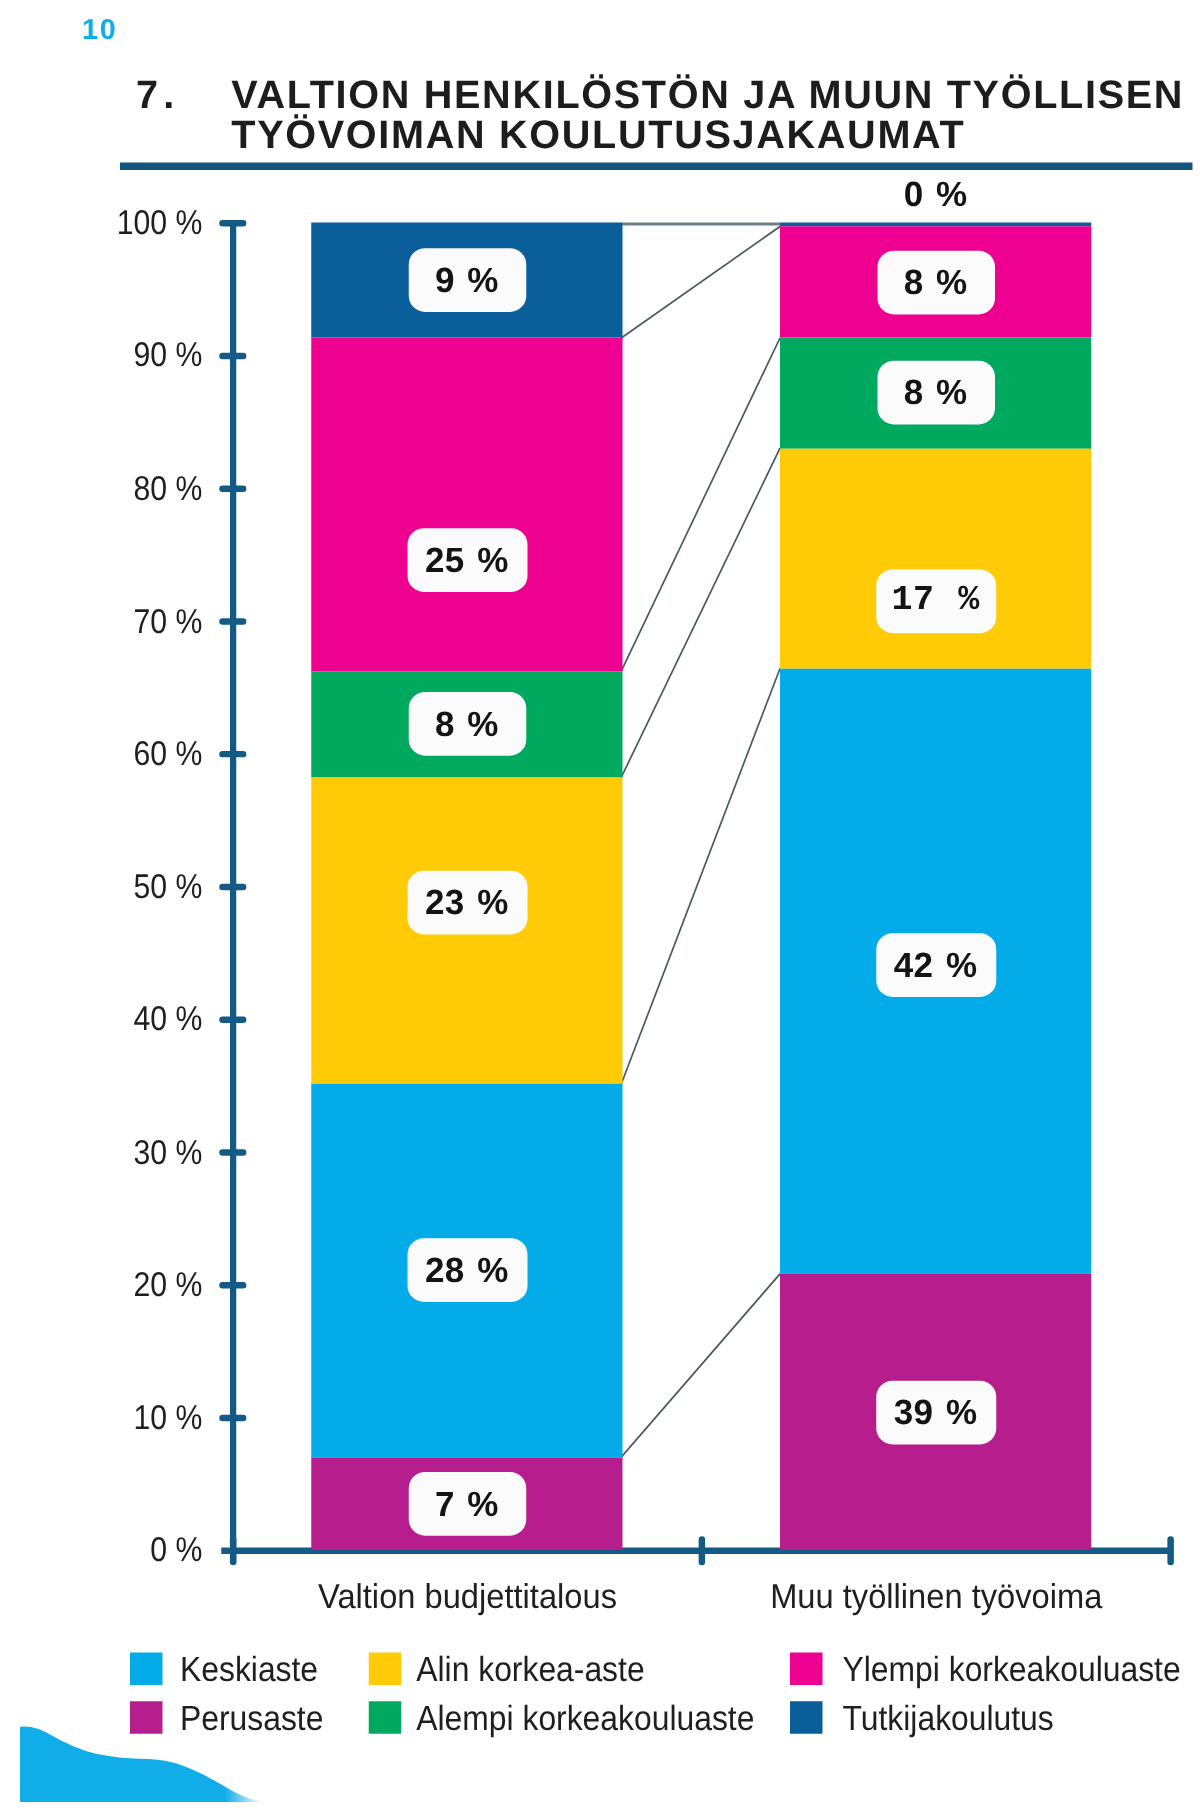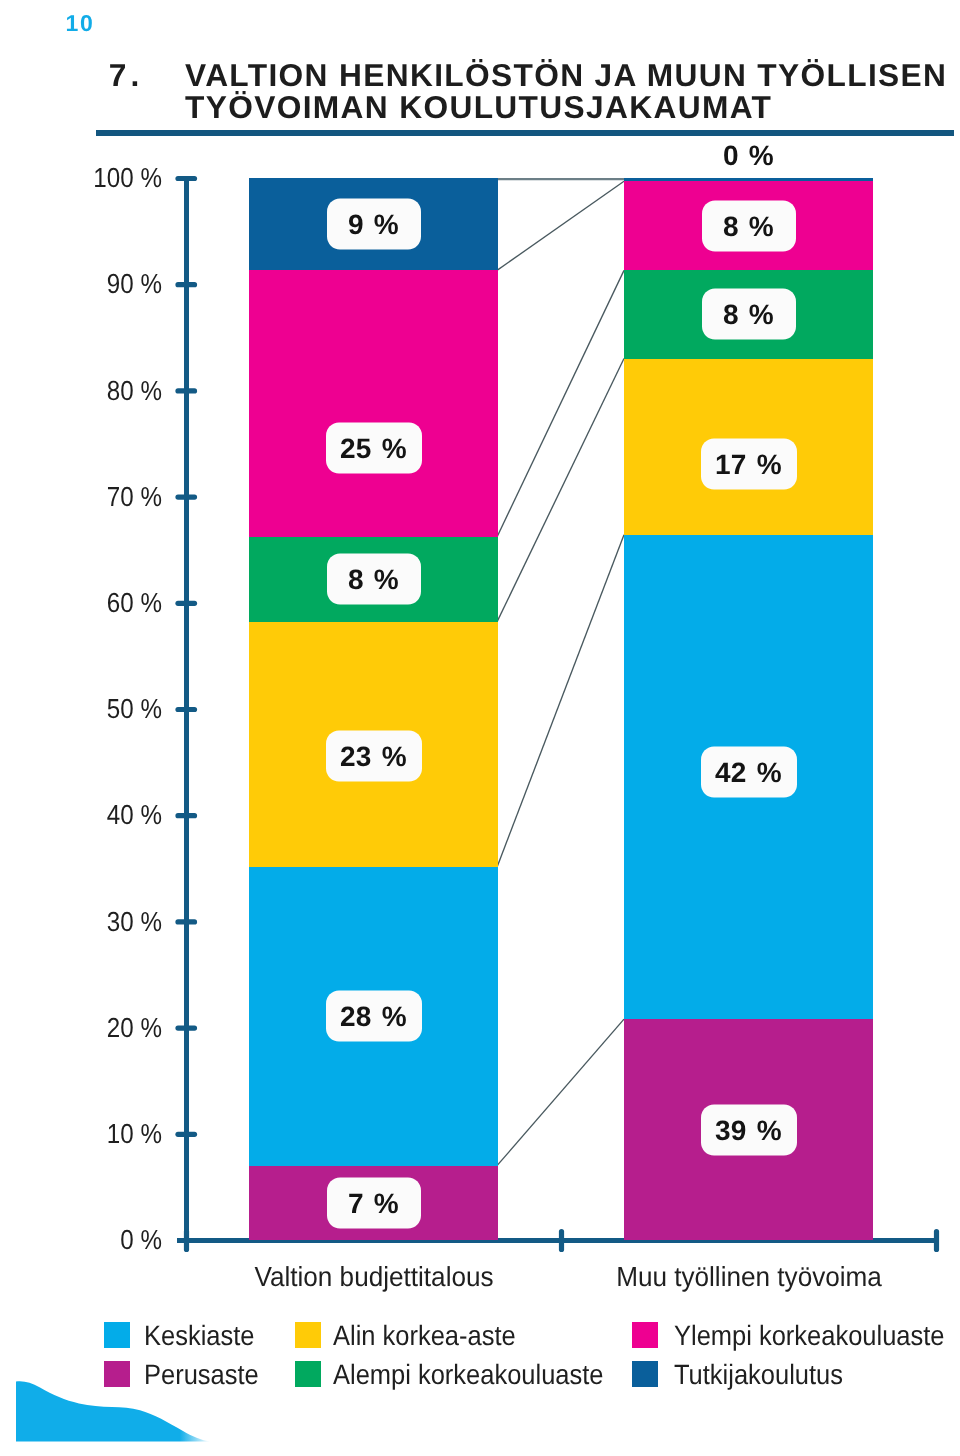--- a/index.html
+++ b/index.html
@@ -120,35 +120,35 @@
       <div class="ylabel" style="left: 41.5px; top: 1120px;">10 %</div>
       <div class="ylabel" style="left: 41.5px; top: 1226.2px;">0 %</div>
       <div class="bar" style="left: 249px; top: 178px; height: 1062px;">
         <div class="seg" style="top: 0px; height: 92.394px; background: rgb(10, 95, 155);"></div>
         <div class="pill" style="top: 46.197px; width: 94px;">9 %</div>
         <div class="seg" style="top: 92.394px; height: 266.562px; background: rgb(238, 0, 145);"></div>
         <div class="pill" style="top: 225.675px; width: 96px; margin-top: 44px;">25 %</div>
         <div class="seg" style="top: 358.956px; height: 84.96px; background: rgb(1, 169, 95);"></div>
         <div class="pill" style="top: 401.436px; width: 94px;">8 %</div>
         <div class="seg" style="top: 443.916px; height: 245.322px; background: rgb(255, 203, 7);"></div>
-        <div class="pill" style="top: 578px; width: 96px; text-align: center;">23 %</div>
+        <div class="pill" style="top: 544px; width: 96px; text-align: center;">23 %</div>
         <div class="seg" style="top: 689.238px; height: 298.422px; background: rgb(3, 172, 233);"></div>
         <div class="pill" style="top: 838.449px; width: 96px;">28 %</div>
         <div class="seg" style="top: 987.66px; height: 74.34px; background: rgb(182, 30, 141);"></div>
         <div class="pill" style="top: 1024.83px; width: 94px;">7 %</div>
       </div>
       <div class="catlabel" style="left: 373.5px; top: 1263px;">Valtion budjettitalous</div>
       <div class="bar" style="left: 624px; top: 178px; height: 1062px;">
         <div class="seg" style="top: 0px; height: 3.186px; background: rgb(10, 95, 155);"></div>
         <div class="seg" style="top: 3.186px; height: 89.208px; background: rgb(238, 0, 145);"></div>
         <div class="pill" style="top: 47.79px; width: 94px;">8 %</div>
         <div class="seg" style="top: 92.394px; height: 88.146px; background: rgb(1, 169, 95);"></div>
         <div class="pill" style="top: 136.467px; width: 94px;">8 %</div>
         <div class="seg" style="top: 180.54px; height: 176.292px; background: rgb(255, 203, 7);"></div>
-        <div class="pill" style="top: 286px; width: 96px;">17 %</div>
+        <div class="pill" style="top: 303px; width: 96px; font-family: Liberation Mono, monospace;">17 %</div>
         <div class="seg" style="top: 356.832px; height: 484.272px; background: rgb(3, 172, 233);"></div>
         <div class="pill" style="top: 593.968px; width: 96px;">42 %</div>
         <div class="seg" style="top: 841.104px; height: 220.896px; background: rgb(182, 30, 141);"></div>
         <div class="pill" style="top: 951.552px; width: 96px;">39 %</div>
       </div>
       <div class="toplabel" style="left: 748.5px; top: 142.2px;">0 %</div>
       <div class="catlabel" style="left: 748.5px; top: 1263px;">Muu työllinen työvoima</div>
       <div class="lg-sw" style="background: rgb(3, 172, 233); left: 104px; top: 1322px;"></div>
       <div class="lg-tx" style="left: 143.5px; top: 1322px;">Keskiaste</div>
       <div class="lg-sw" style="background: rgb(255, 203, 7); left: 295px; top: 1322px;"></div>

